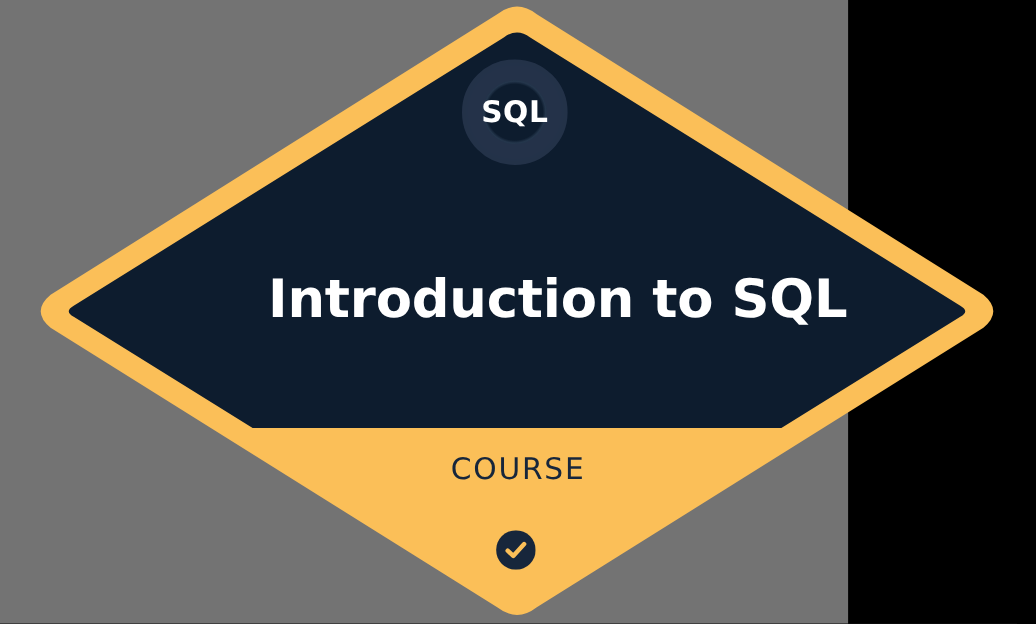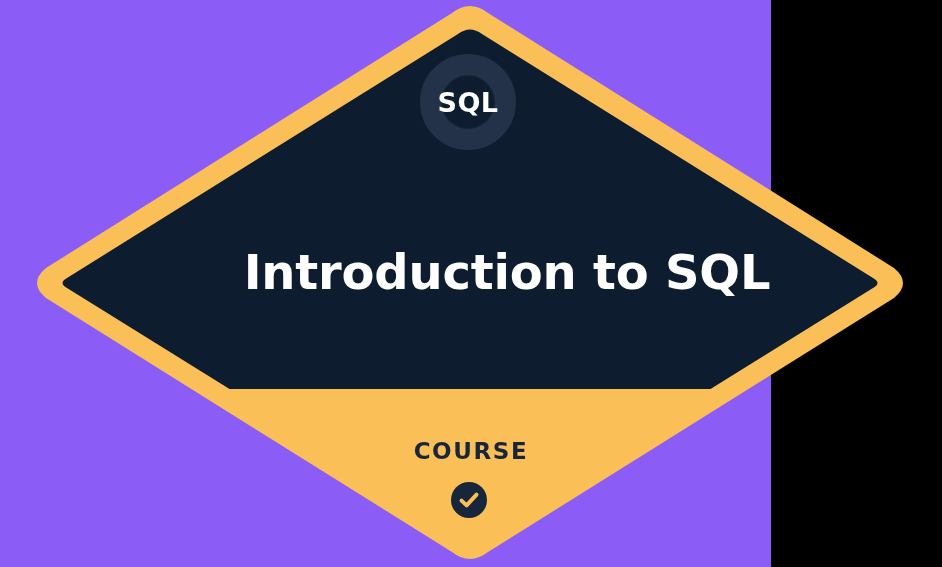--- a/index.html
+++ b/index.html
@@ -12,21 +12,21 @@
     width: 942px;
     height: 567px;
     overflow: hidden;
     font-family: "DejaVu Sans", "Liberation Sans", sans-serif;
   }
 
   #badge-stage {
     position: relative;
     width: 771px;
     height: 567px;
-    background: #8b5cf6;
+    background: #737373;
   }
 
   
   #diamond-svg {
     position: absolute;
     left: 0;
     top: 0;
     width: 942px;
     height: 567px;
     display: block;
@@ -108,25 +108,24 @@
   
   #completion-block {
     position: absolute;
     left: 0;
     top: 409px;
     width: 942px;
     text-align: center;
   }
   #completion-block .status-line {
     color: #17263B;
-    font-size: 23px;
-    font-weight: bold;
+    font-size: 27px;
+    font-weight: normal;
     letter-spacing: 1.6px;
     line-height: 36px;
-    margin-top: 24px;
   }
 
   
   #complete-check {
     position: absolute;
     left: 451px;
     top: 482px;
     width: 36px;
     height: 36px;
   }

